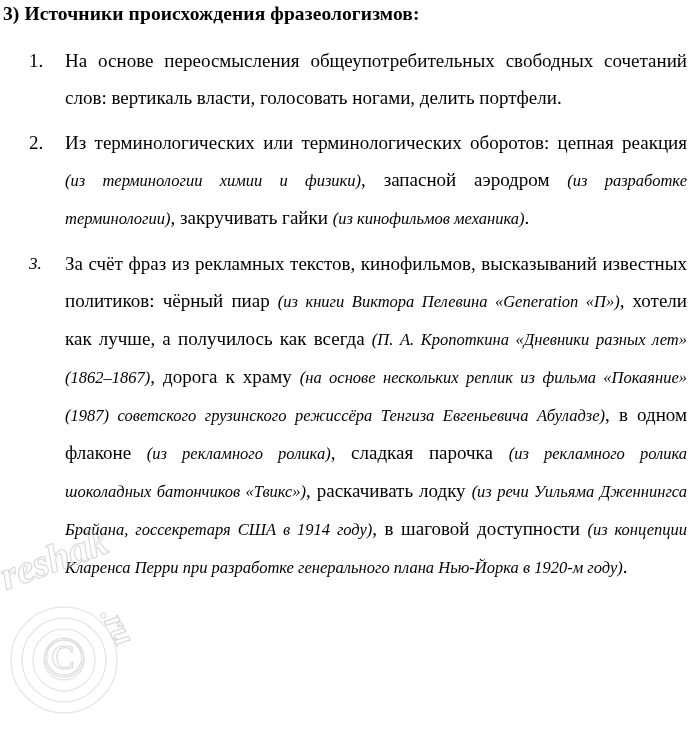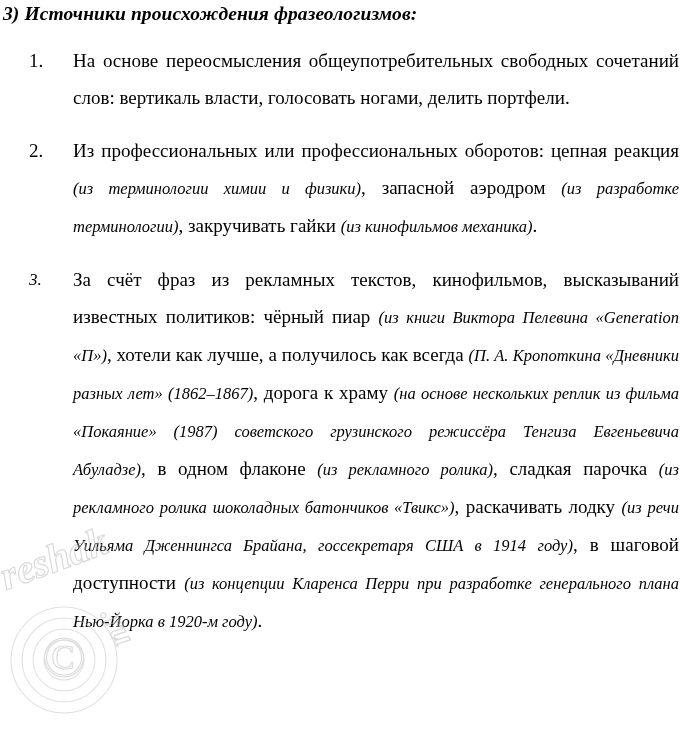--- a/index.html
+++ b/index.html
@@ -21,21 +21,20 @@
     width: 699px;
     height: 740px;
     box-sizing: border-box;
     padding: 2px 4px 0 2px;
   }
 
   
   .heading {
     font-size: 19.5px;
     font-weight: bold;
-    font-style: italic;
     line-height: 1.25;
     margin: 0 0 16px 0;
     padding-left: 1px;
     letter-spacing: 0.1px;
     white-space: nowrap;
   }
 
   
   ol.sources {
     list-style: none;
@@ -58,21 +57,21 @@
   .marker.italic-marker {
     font-style: italic;
     font-size: 17px;
   }
 
   .body-text {
     font-size: 19px;
     line-height: 37px;
     text-align: justify;
     text-justify: inter-word;
-    margin: 16px;
+    margin: 8px;
     hyphens: none;
     font-family: Liberation Serif, serif;
   }
   
   .body-text.justify-all {
     text-align-last: left;
   }
 
   .src {
     font-style: italic;
@@ -122,21 +121,21 @@
 
   <ol class="sources">
 
     <li>
       <span class="marker">1.</span>
       <p class="body-text justify-all"><span>На основе переосмысления общеупотребительных свободных сочетаний слов: вертикаль власти, голосовать ногами, делить портфели.</span></p>
     </li>
 
     <li>
       <span class="marker">2.</span>
-      <p class="body-text justify-all"><span>Из профессиональных или профессиональных оборотов: цепная реакция </span><span class="src">(из терминологии химии и физики)</span><span>, запасной аэродром </span><span class="src">(из разработке терминологии)</span><span>, закручивать гайки </span><span class="src">(из кинофильмов механика)</span><span>.</span></p>
+      <p class="body-text justify-all"><span>Из терминологических или терминологических оборотов: цепная реакция </span><span class="src">(из терминологии химии и физики)</span><span>, запасной аэродром </span><span class="src">(из разработке терминологии)</span><span>, закручивать гайки </span><span class="src">(из кинофильмов механика)</span><span>.</span></p>
     </li>
 
     <li>
       <span class="marker italic-marker">3.</span>
       <p class="body-text justify-all"><span>За счёт фраз из рекламных текстов, кинофильмов, высказываний известных политиков: чёрный пиар </span><span class="src">(из книги Виктора Пелевина «Generation «П»)</span><span>, хотели как лучше, а получилось как всегда </span><span class="src">(П. А. Кропоткина «Дневники разных лет» (1862–1867)</span><span>, дорога к храму </span><span class="src">(на основе нескольких реплик из фильма «Покаяние» (1987) советского грузинского режиссёра Тенгиза Евгеньевича Абуладзе)</span><span>, в одном флаконе </span><span class="src">(из рекламного ролика)</span><span>, сладкая парочка </span><span class="src">(из рекламного ролика шоколадных батончиков «Твикс»)</span><span>, раскачивать лодку </span><span class="src">(из речи Уильяма Дженнингса Брайана, госсекретаря США в 1914 году)</span><span>, в шаговой доступности </span><span class="src">(из концепции Кларенса Перри при разработке генерального плана Нью-Йорка в 1920-м году)</span><span>.</span></p>
     </li>
 
   </ol>
 
   <div id="watermark">

